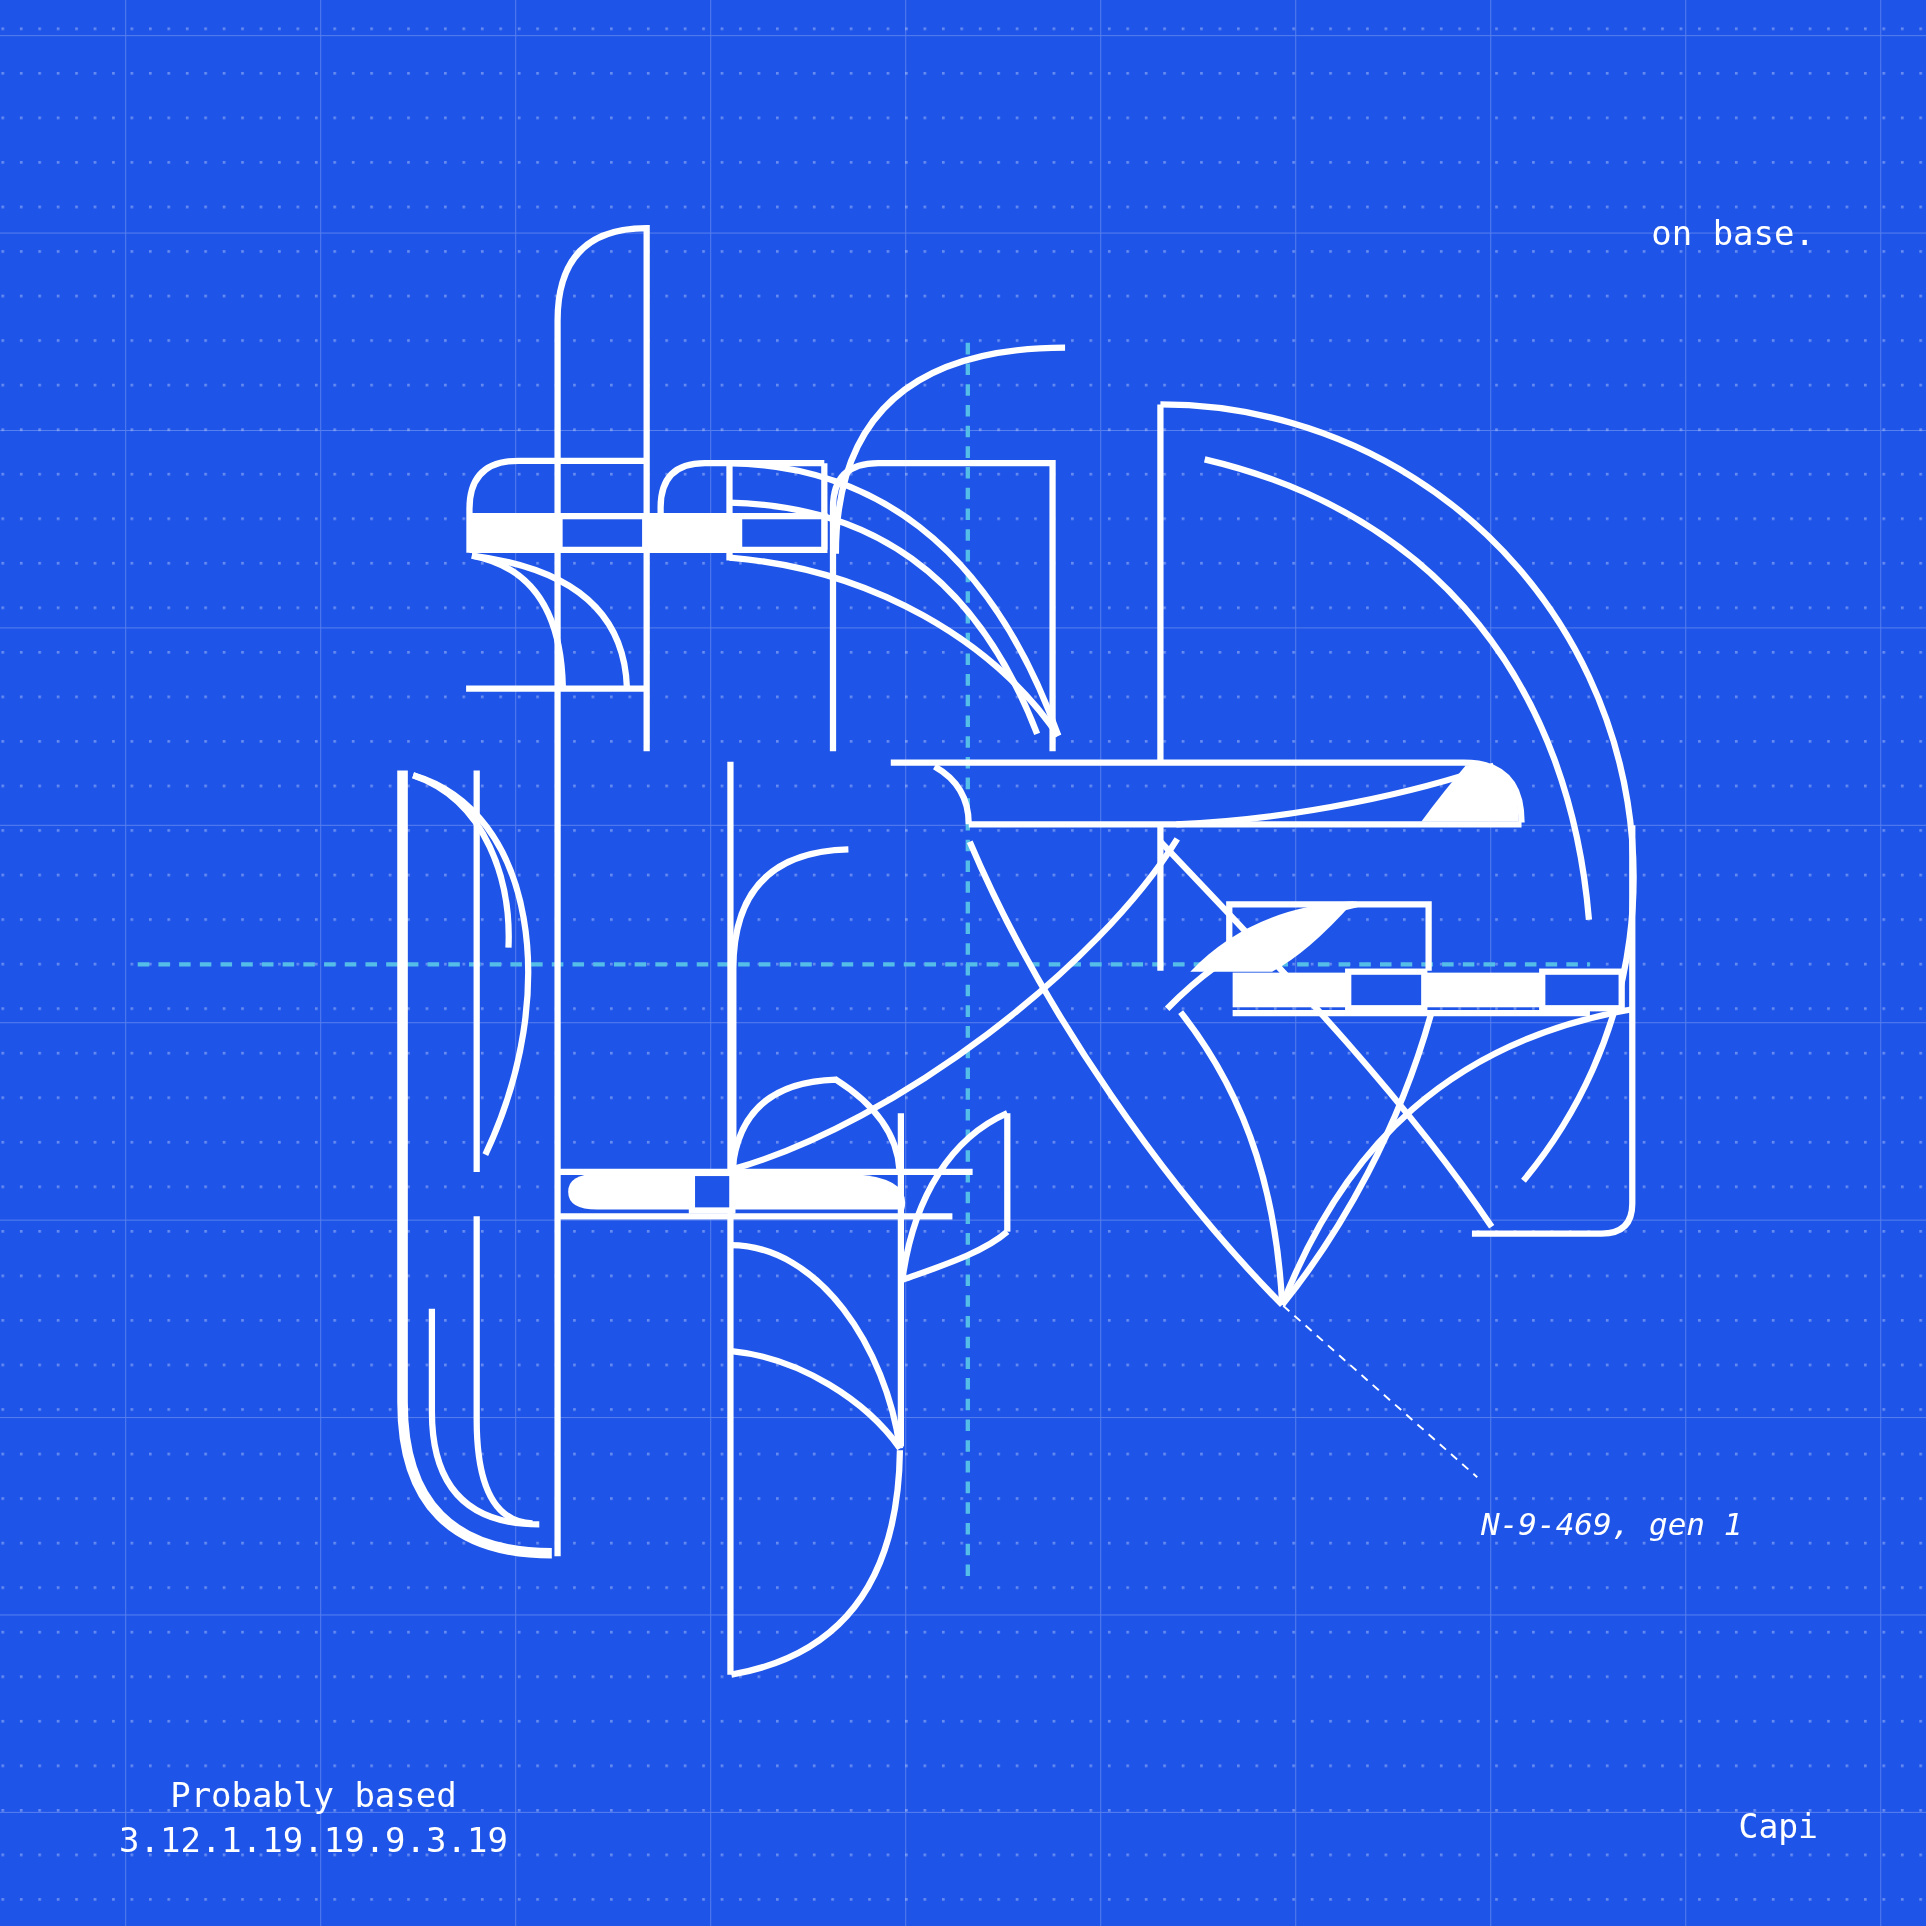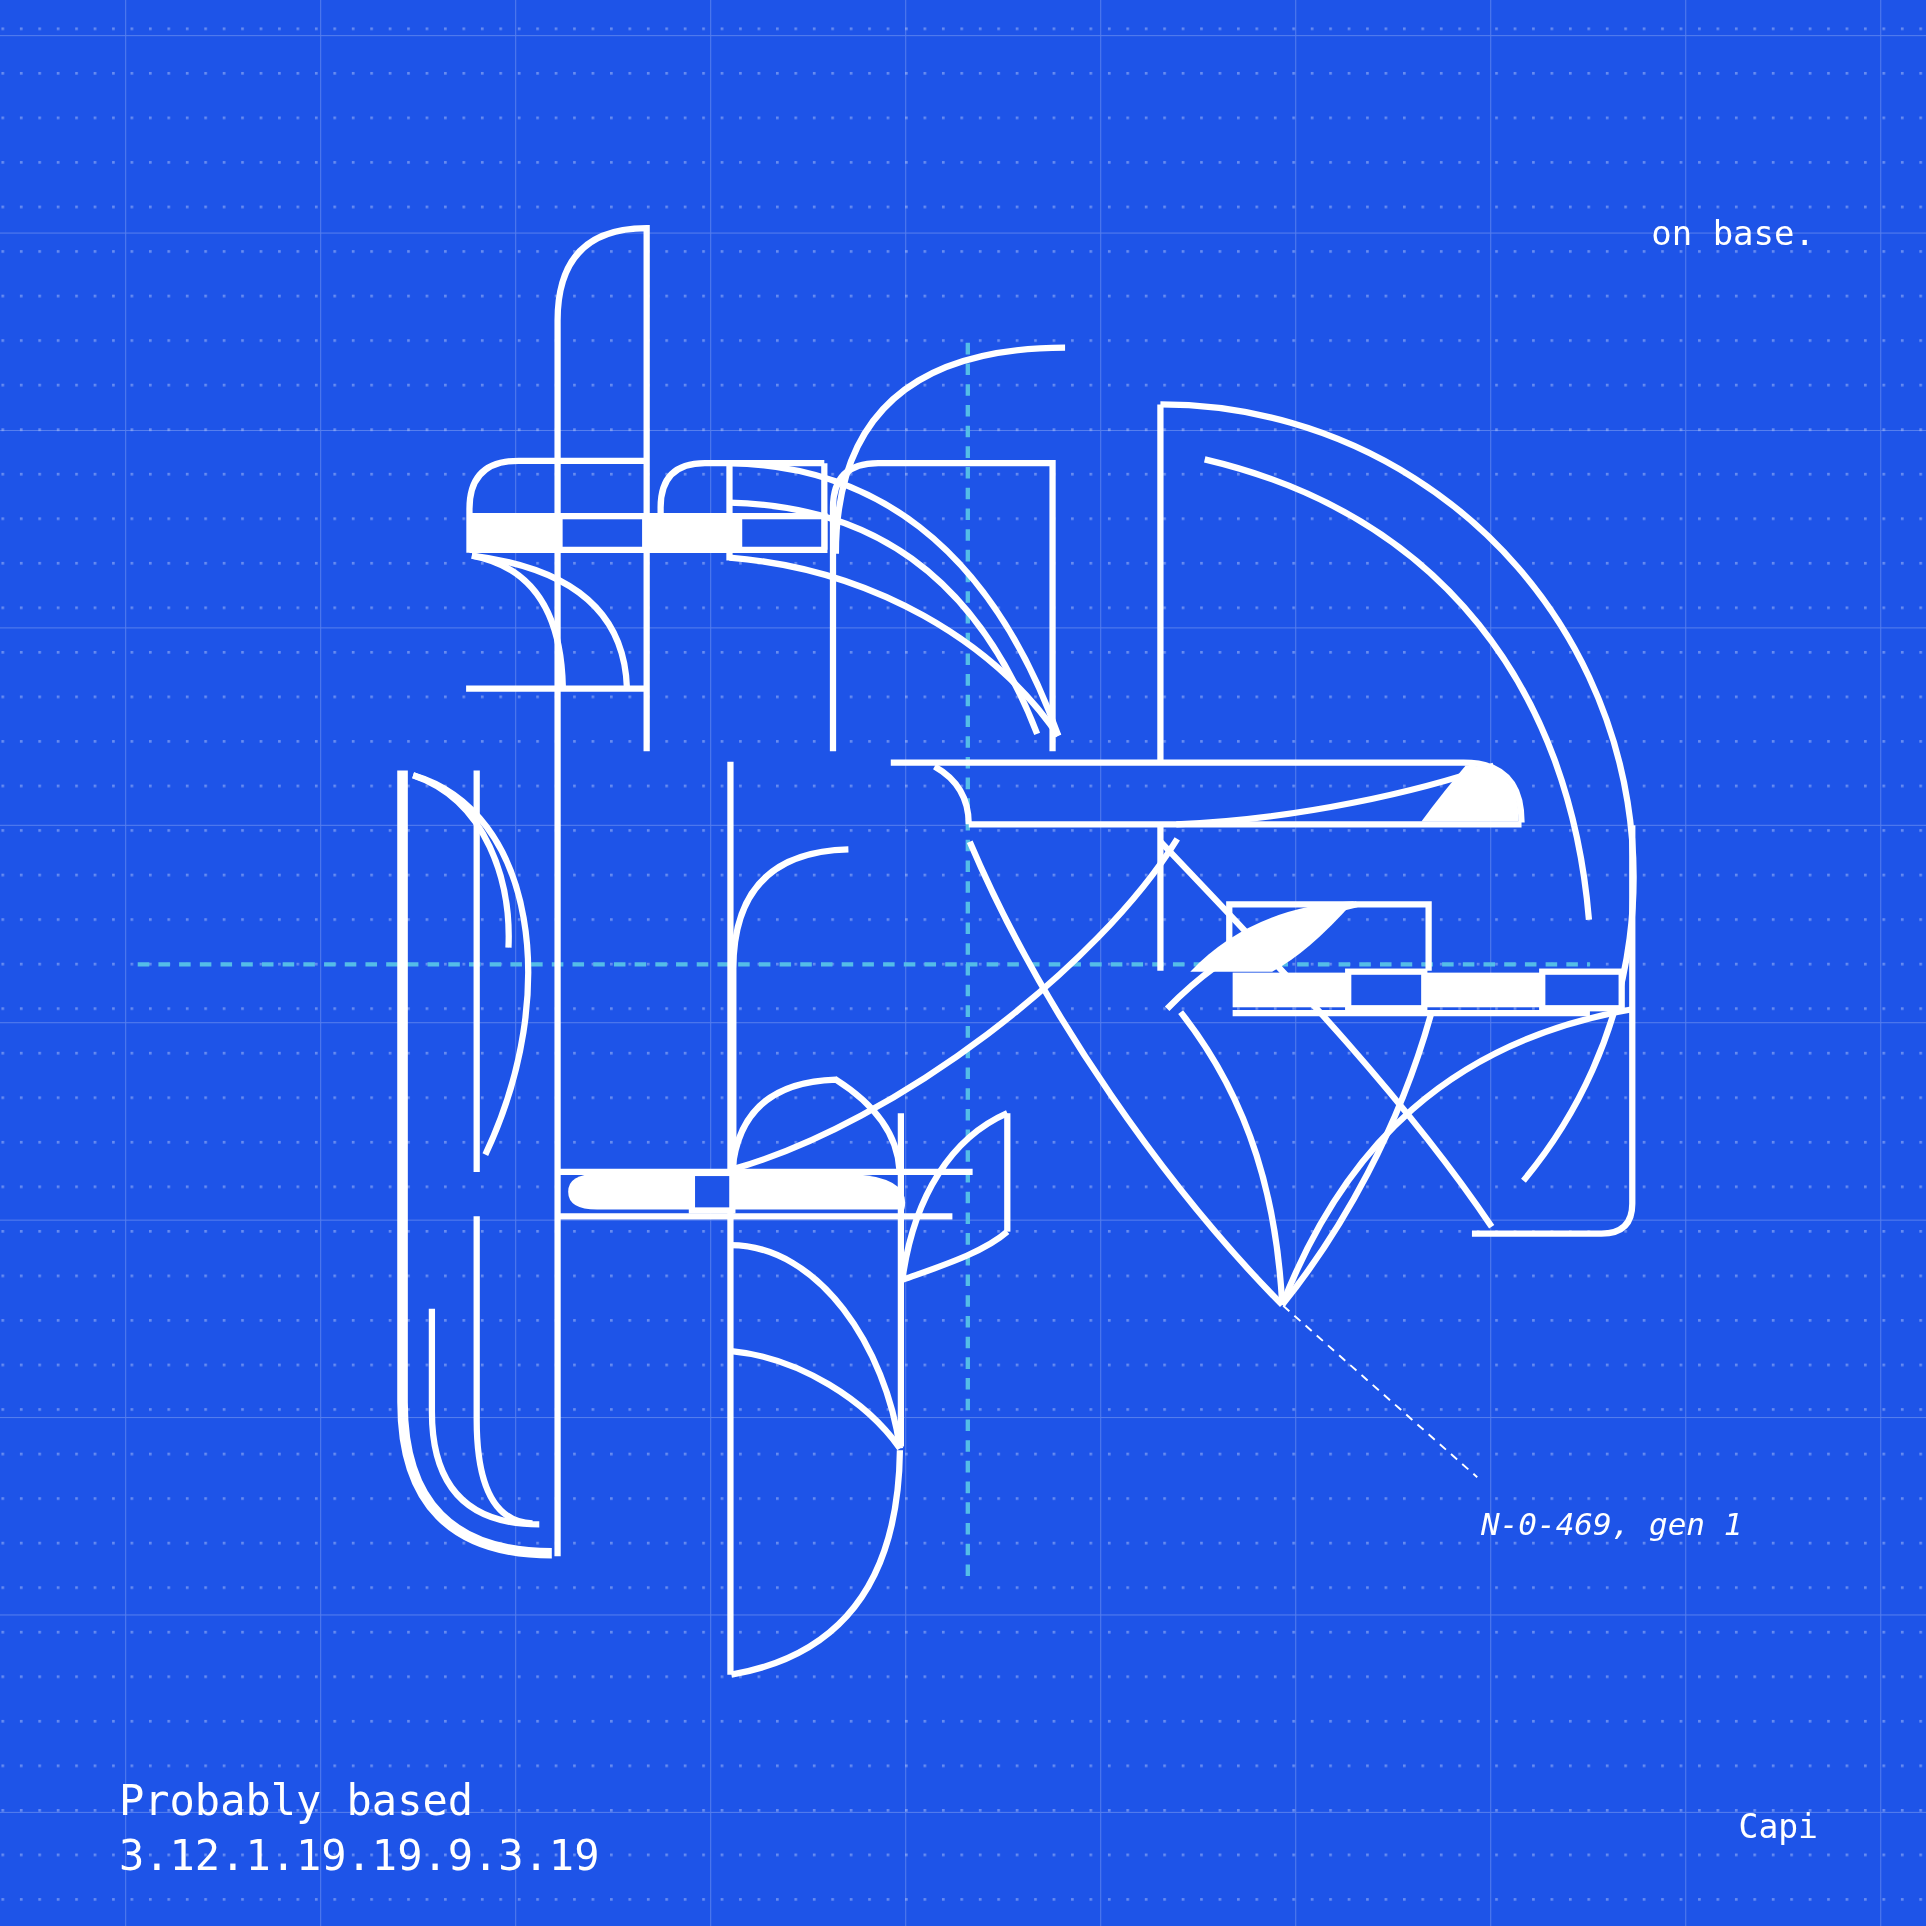--- a/index.html
+++ b/index.html
@@ -10,21 +10,21 @@
   }
   html,body{margin:0;padding:0;background:var(--bg);}
   body{width:1926px;height:1926px;position:relative;overflow:hidden;
        font-family:"DejaVu Sans Mono","Liberation Mono",monospace;color:var(--ink);}
   .stage{position:absolute;inset:0;}
   svg{position:absolute;left:0;top:0;}
   .txt{position:absolute;white-space:pre;}
   .title{font-size:86px;font-weight:bold;letter-spacing:-3.9px;line-height:1;top:108px;right:115px;}
   .subtitle{font-size:34px;top:213px;right:111px;letter-spacing:0px;}
   .annotation{font-size:31px;font-style:italic;top:1506px;left:1481px;}
-  .footer-left{font-size:42px;top:1773px;left:119px;line-height:1.32;}
+  .footer-left{font-size:34px;top:1773px;left:119px;line-height:1.32;text-align:center;}
   .footer-right{font-size:33px;top:1807px;right:108px;}
 </style>
 </head>
 <body>
 
 <div class="stage">
 
   <svg width="1926" height="1926" viewBox="0 0 4000 4000">
     <defs>
       <pattern id="dots" width="38.3" height="92.5" patternUnits="userSpaceOnUse" patternTransform="translate(3,57)">
@@ -119,18 +119,18 @@
       <rect x="1535" y="1072" width="177" height="70"></rect>
       <rect x="1437" y="2436" width="84" height="78"></rect>
       <rect x="2800" y="2018" width="158" height="76"></rect>
       <rect x="3203" y="2018" width="165" height="76"></rect>
     </g>
 
     <path d="M2665,2712 L3068,3068" stroke="#ffffff" stroke-width="4" stroke-dasharray="17 14" fill="none"></path>
   </svg>
 
   <div class="txt subtitle">on base.</div>
-  <div class="txt annotation">N-0-469, gen 1</div>
+  <div class="txt annotation">N-9-469, gen 1</div>
   <div class="txt footer-left"><span>Probably based</span>
 <span>3.12.1.19.19.9.3.19</span></div>
   <div class="txt footer-right">Capi</div>
 </div>
 
 
 </body></html>

